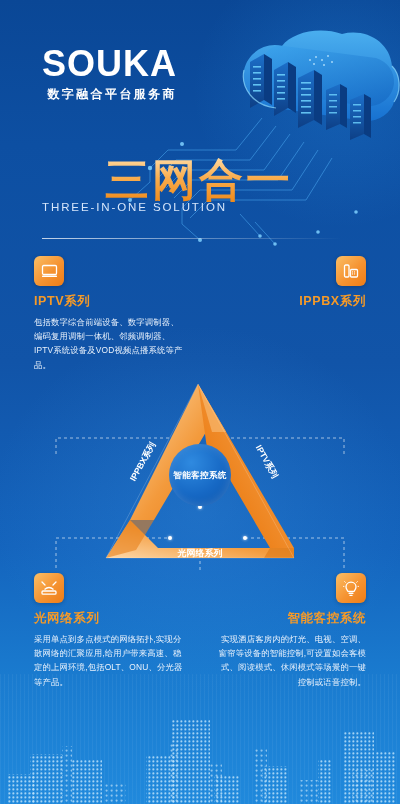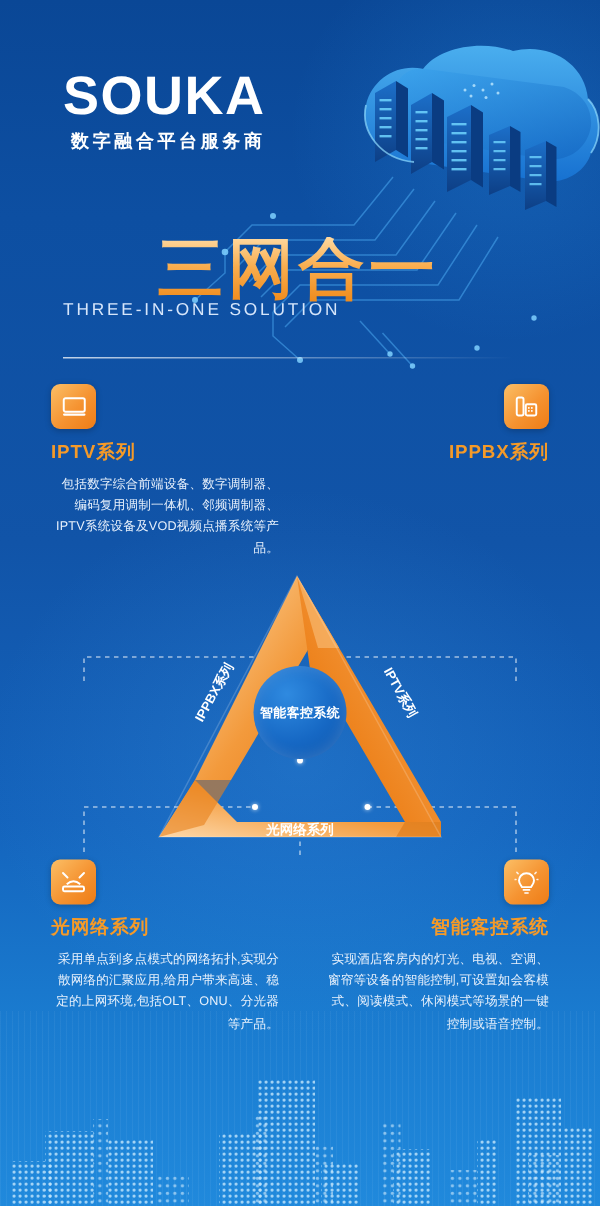--- a/index.html
+++ b/index.html
@@ -64,21 +64,20 @@
     display:flex;align-items:center;justify-content:center;
   }
   .feat-tr .feat-icon,.feat-br .feat-icon{margin-left:auto;}
   .feat-title{
     margin-top:9px;font-size:12.5px;font-weight:bold;color:#f59a28;
     letter-spacing:.6px;line-height:1;
   }
   .feat-body{
     margin-top:7px;font-size:8.4px;line-height:1.72;color:#e8f1fc;
     letter-spacing:.15px;
-    text-align:right;
   }
   
   .tri-zone{position:absolute;left:98px;top:378px;width:204px;height:186px;}
   .center-circle{
     position:absolute;left:50%;top:52%;transform:translate(-50%,-50%);
     width:62px;height:62px;border-radius:50%;
     background:radial-gradient(circle at 36% 30%,#2f8ae0 0%,#1668c4 55%,#0d55ab 100%);
     display:flex;align-items:center;justify-content:center;
     box-shadow:inset 0 0 10px rgba(255,255,255,.18);
   }

